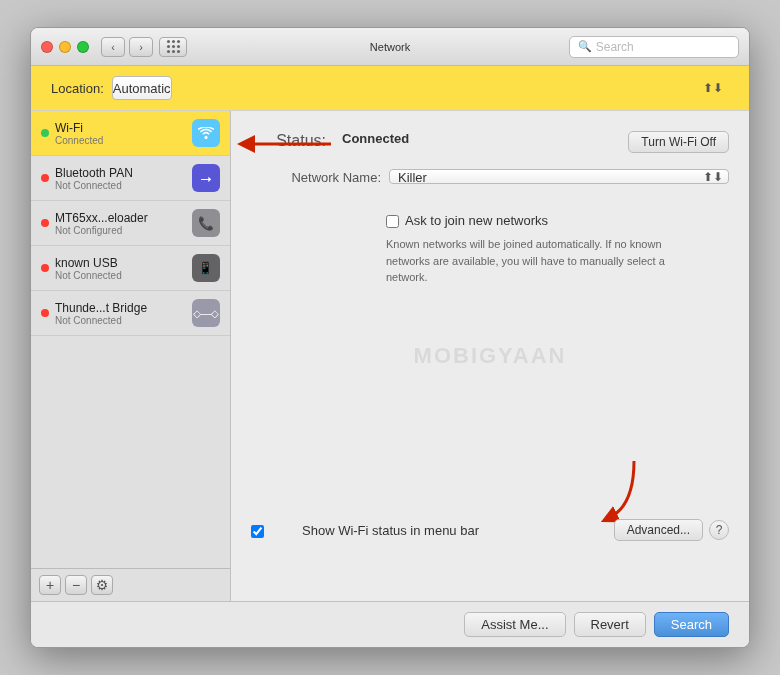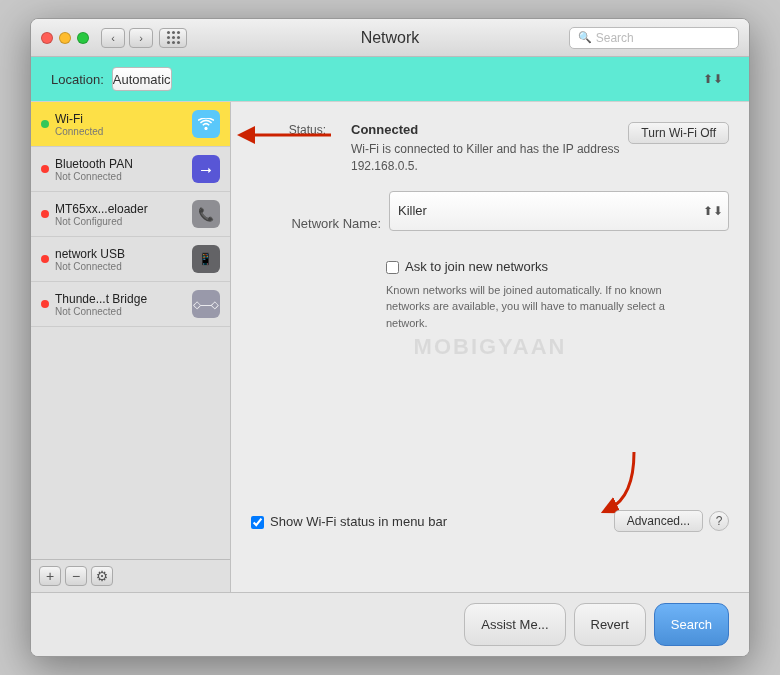--- a/index.html
+++ b/index.html
@@ -74,21 +74,21 @@
       justify-content: center;
       cursor: pointer;
       font-size: 10px;
       color: #555;
       margin-left: 6px;
     }
     .title-text {
       position: absolute;
       left: 50%;
       transform: translateX(-50%);
-      font-size: 16px;
+      font-size: 11px;
       font-weight: 500;
       color: #333;
     }
     .search-box {
       margin-left: auto;
       background: white;
       border: 1px solid #bbb;
       border-radius: 5px;
       height: 22px;
       width: 170px;
@@ -97,21 +97,21 @@
       padding: 0 8px;
       color: #999;
       font-size: 12px;
     }
     .search-icon-small {
       font-size: 11px;
       margin-right: 4px;
       color: #999;
     }
     .toolbar-row {
-      background: #5eead4;
+      background: #fde047;
       padding: 10px 20px;
       display: flex;
       align-items: center;
       border-bottom: 1px solid #d0d0d0;
     }
     .location-label {
       font-size: 13px;
       color: #333;
       margin-right: 8px;
     }
@@ -244,23 +244,23 @@
       flex: 1;
       padding: 20px;
       position: relative;
     }
     .status-row {
       display: flex;
       align-items: flex-start;
       margin-bottom: 16px;
     }
     .status-label {
-      font-size: 12px;
-      color: #555;
-      margin-right: 25px;
+      font-size: 16px;
+      color: #555;
+      margin-right: 16px;
       width: 55px;
       text-align: right;
       padding-top: 1px;
     }
     .status-info {
       flex: 1;
     }
     .status-connected {
       font-size: 13px;
       font-weight: 700;
@@ -293,21 +293,21 @@
       margin-right: 8px;
       text-align: right;
       width: 110px;
     }
     .network-select-wrapper {
       position: relative;
       flex: 1;
     }
     .network-select {
       width: 100%;
-      height: 40px;
+      height: 15px;
       border: 1px solid #bbb;
       border-radius: 4px;
       background: linear-gradient(to bottom, #fff, #f0f0f0);
       padding: 0 8px;
       font-size: 13px;
       color: #333;
       appearance: none;
       cursor: pointer;
     }
     .checkbox-row {
@@ -343,20 +343,21 @@
       position: absolute;
       bottom: 60px;
       left: 20px;
       right: 20px;
       display: flex;
       align-items: center;
     }
     .show-wifi-checkbox {
       display: flex;
       align-items: center;
+      gap: 32px;
     }
     .advanced-btn {
       margin-left: auto;
       background: linear-gradient(to bottom, #f5f5f5, #e0e0e0);
       border: 1px solid #bbb;
       border-radius: 5px;
       padding: 3px 12px;
       font-size: 12px;
       color: #333;
       cursor: pointer;
@@ -380,22 +381,22 @@
       background: #e8e8e8;
       padding: 10px 20px;
       display: flex;
       justify-content: flex-end;
       align-items: center;
       gap: 8px;
     }
     .footer-btn {
       background: linear-gradient(to bottom, #f5f5f5, #e0e0e0);
       border: 1px solid #bbb;
-      border-radius: 11px;
-      padding: 13px 16px;
+      border-radius: 5px;
+      padding: 4px 16px;
       font-size: 13px;
       color: #333;
       cursor: pointer;
     }
     .footer-btn.apply {
       background: linear-gradient(to bottom, #6eb3f7, #4a90d9);
       border-color: #3a7ac8;
       color: white;
     }
     .grid-dots {
@@ -492,21 +493,21 @@
             <div class="item-status">Not Configured</div>
           </div>
           <div class="item-icon icon-phone">
             <span style="font-size:13px;">📞</span>
           </div>
         </div>
 
         <div class="sidebar-item">
           <div class="status-dot dot-red"></div>
           <div class="item-text">
-            <div class="item-name">network USB</div>
+            <div class="item-name">known USB</div>
             <div class="item-status">Not Connected</div>
           </div>
           <div class="item-icon icon-iphone">
             <span style="font-size:12px;">📱</span>
           </div>
         </div>
 
         <div class="sidebar-item">
           <div class="status-dot dot-red"></div>
           <div class="item-text">
@@ -536,21 +537,20 @@
             <polygon points="0 0, 6 3, 0 6" fill="#cc2200"></polygon>
           </marker>
         </defs>
         <path d="M 100 15 L 15 15" stroke="#cc2200" stroke-width="3" fill="none" marker-end="url(#arrowhead)"></path>
       </svg>
 
       <div class="status-row" style="margin-left:20px;">
         <span class="status-label">Status:</span>
         <div class="status-info">
           <span class="status-connected">Connected</span>
-          <div class="status-detail">Wi-Fi is connected to Killer and has the IP address 192.168.0.5.</div>
         </div>
         <button class="turn-wifi-btn">Turn Wi-Fi Off</button>
       </div>
 
       <div class="network-name-row" style="margin-left:20px;">
         <span class="field-label">Network Name:</span>
         <div class="network-select-wrapper">
           <select class="network-select">
             <option>Killer</option>
           </select>

